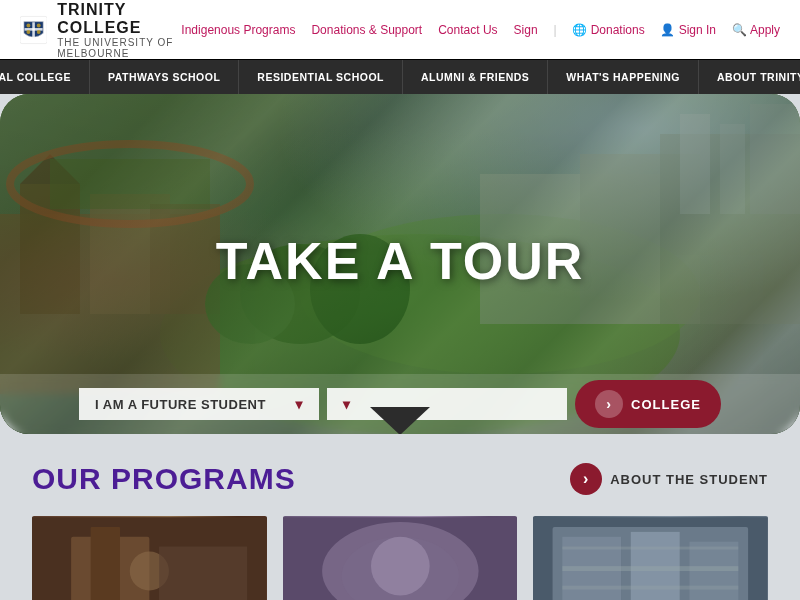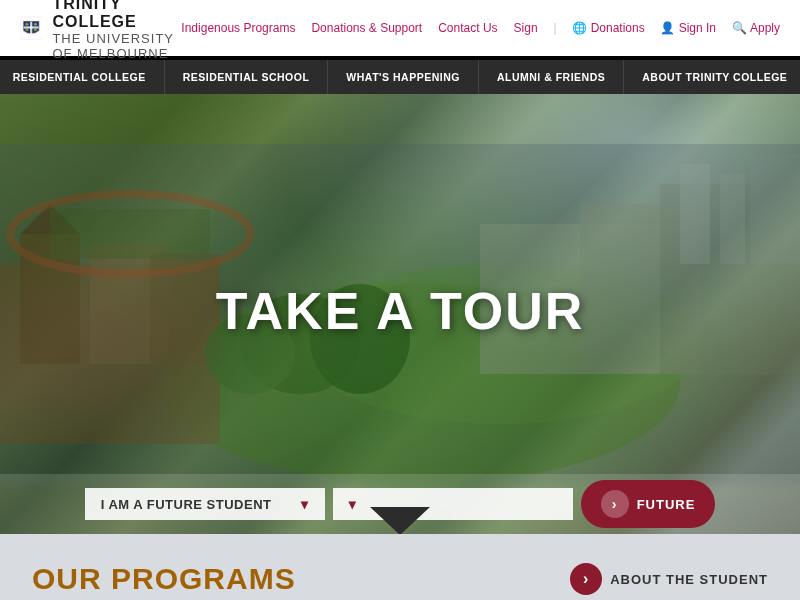--- a/index.html
+++ b/index.html
@@ -6,42 +6,42 @@
     body { font-family: Arial, sans-serif; width: 800px; height: 600px; overflow: hidden; background: #d8dce0; }
 
     
     .top-bar {
       background: #fff;
       height: 60px;
       display: flex;
       align-items: center;
       justify-content: space-between;
       padding: 0 20px;
-      border-bottom: 4px solid #000000;
+      border-bottom: 1px solid #000000;
       position: relative;
       z-index: 10;
     }
     .logo-area {
       display: flex;
       align-items: center;
       gap: 10px;
     }
     .logo-crest {
       width: 42px;
       height: 42px;
     }
     .logo-text { display: flex; flex-direction: column; }
     .logo-title {
       font-size: 16px;
       font-weight: bold;
       color: #1a1a1a;
       letter-spacing: 1px;
     }
     .logo-subtitle {
-      font-size: 13px;
+      font-size: 10px;
       color: #555;
       letter-spacing: 1px;
     }
     .top-nav {
       display: flex;
       align-items: center;
       gap: 16px;
       font-size: 12px;
       color: #333;
     }
@@ -77,23 +77,24 @@
       display: flex;
       align-items: center;
       border-right: 1px solid #444;
       white-space: nowrap;
     }
     .main-nav a:first-child { border-left: 1px solid #444; }
 
     
     .hero {
       position: relative;
-      height: 440px;
+      height: 340px;
       overflow: hidden;
       background: #2a4a1a;
+      border-radius: 29px;
     }
     .hero-bg {
       width: 100%;
       height: 100%;
       background: linear-gradient(135deg,
         #5a7a3a 0%, #4a6a2a 15%,
         #6a8a4a 25%, #3a5a2a 35%,
         #7a9a5a 45%, #4a6a3a 55%,
         #8aaa6a 60%, #5a7a4a 70%,
         #9aba7a 75%, #7a8a5a 85%,
@@ -205,21 +206,21 @@
     }
     .programs-header {
       display: flex;
       align-items: center;
       justify-content: space-between;
       margin-bottom: 20px;
     }
     .programs-title {
       font-size: 30px;
       font-weight: bold;
-      color: #a16207;
+      color: #4c1d95;
       letter-spacing: 1px;
     }
     .about-btn {
       display: flex;
       align-items: center;
       gap: 8px;
       font-size: 13px;
       font-weight: bold;
       color: #333;
       letter-spacing: 1px;
@@ -304,23 +305,24 @@
     </a>
     <a href="#" class="search-item">
       <span>🔍</span>
       <span>Apply</span>
     </a>
   </nav>
 </div>
 
 <nav class="main-nav">
   <a href="#">RESIDENTIAL COLLEGE</a>
+  <a href="#">PATHWAYS SCHOOL</a>
   <a href="#">RESIDENTIAL SCHOOL</a>
+  <a href="#">ALUMNI &amp; FRIENDS</a>
   <a href="#">WHAT'S HAPPENING</a>
-  <a href="#">ALUMNI &amp; FRIENDS</a>
   <a href="#">ABOUT TRINITY COLLEGE</a>
 </nav>
 
 <div class="hero">
   <div class="hero-bg"></div>
   <div class="hero-overlay"></div>
 
   <svg style="position:absolute;top:0;left:0;width:100%;height:100%;opacity:0.55" viewBox="0 0 800 340" xmlns="http://www.w3.org/2000/svg">
 
     <rect width="800" height="340" fill="#7a9ab5" opacity="0.3"></rect>
@@ -358,21 +360,21 @@
   <div class="tour-bar">
     <div class="tour-select">
       <span>I AM A FUTURE STUDENT</span>
       <span class="chevron">▾</span>
     </div>
     <div class="tour-select">
       <span class="chevron">▾</span>
     </div>
     <button class="explore-btn">
       <span class="arrow-circle">›</span>
-      <span>FUTURE</span>
+      <span>COLLEGE</span>
     </button>
   </div>
   <div class="hero-arrow"></div>
 </div>
 
 <div class="programs-section">
   <div class="programs-header">
     <h2 class="programs-title">OUR PROGRAMS</h2>
     <a href="#" class="about-btn">
       <span class="circle-arrow">›</span>

